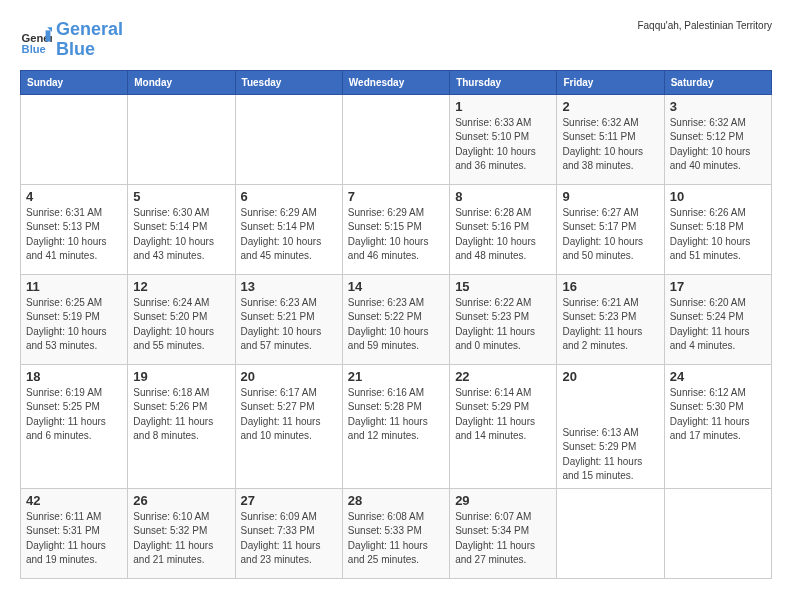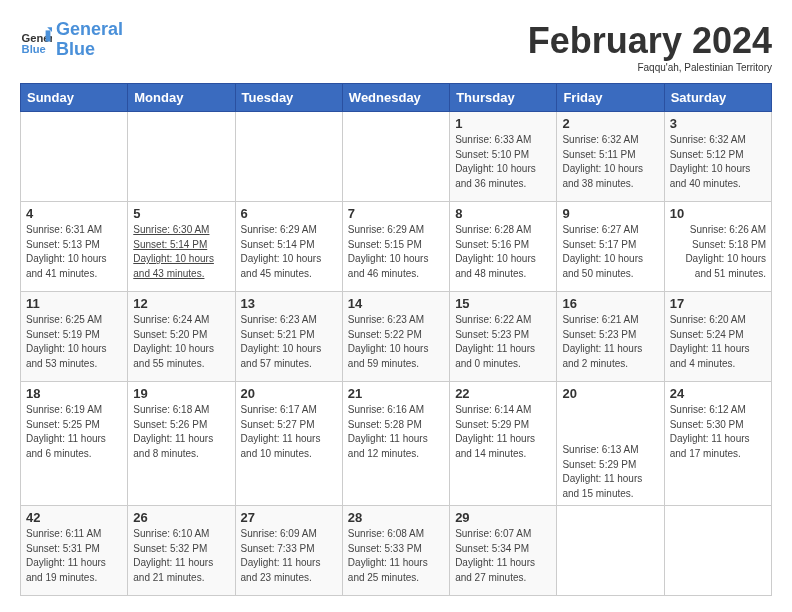--- a/index.html
+++ b/index.html
@@ -49,21 +49,21 @@
     table {
       width: 100%;
       border-collapse: collapse;
       table-layout: fixed;
     }
     thead tr th {
       background: #3a6bbf;
       color: #fff;
       text-align: left;
       padding: 6px 6px;
-      font-size: 13px;
+      font-size: 10px;
       font-weight: bold;
       border: 1px solid #2a50a0;
     }
     tbody tr td {
       border: 1px solid #ccc;
       vertical-align: top;
       padding: 4px 5px;
       height: 90px;
       font-size: 10.5px;
       color: #333;
@@ -99,21 +99,20 @@
       <polygon points="34,4 40,4 40,10" fill="#4a90d9"></polygon>
     </svg>
     <div>
       <div class="logo-text">
         <span>General</span><br>
         <span style="color:#4a90d9">Blue</span>
       </div>
     </div>
   </div>
   <div class="title-area">
-    <div class="month-title">February 2024</div>
     <div class="subtitle">Faqqu'ah, Palestinian Territory</div>
   </div>
 </div>
 
 <table>
   <thead>
     <tr>
     <th>Sunday</th>
         <th>Monday</th>
         <th>Tuesday</th>
@@ -154,21 +153,21 @@
       <tr>
         <td>
           <div class="day-num">4</div>
           <div class="day-info" style="white-space: pre-line;">Sunrise: 6:31 AM
 Sunset: 5:13 PM
 Daylight: 10 hours
 and 41 minutes.</div>
         </td>
         <td>
           <div class="day-num">5</div>
-          <div class="day-info" style="white-space: pre-line; text-decoration: underline;">Sunrise: 6:30 AM
+          <div class="day-info" style="white-space: pre-line;">Sunrise: 6:30 AM
 Sunset: 5:14 PM
 Daylight: 10 hours
 and 43 minutes.</div>
         </td>
         <td>
           <div class="day-num">6</div>
           <div class="day-info" style="white-space: pre-line;">Sunrise: 6:29 AM
 Sunset: 5:14 PM
 Daylight: 10 hours
 and 45 minutes.</div>
@@ -189,21 +188,21 @@
         </td>
         <td>
           <div class="day-num">9</div>
           <div class="day-info" style="white-space: pre-line;">Sunrise: 6:27 AM
 Sunset: 5:17 PM
 Daylight: 10 hours
 and 50 minutes.</div>
         </td>
         <td>
           <div class="day-num">10</div>
-          <div class="day-info" style="white-space: pre-line; text-align: right;">Sunrise: 6:26 AM
+          <div class="day-info" style="white-space: pre-line;">Sunrise: 6:26 AM
 Sunset: 5:18 PM
 Daylight: 10 hours
 and 51 minutes.</div>
         </td>
       </tr>
       <tr>
         <td>
           <div class="day-num">11</div>
           <div class="day-info" style="white-space: pre-line;">Sunrise: 6:25 AM
 Sunset: 5:19 PM

